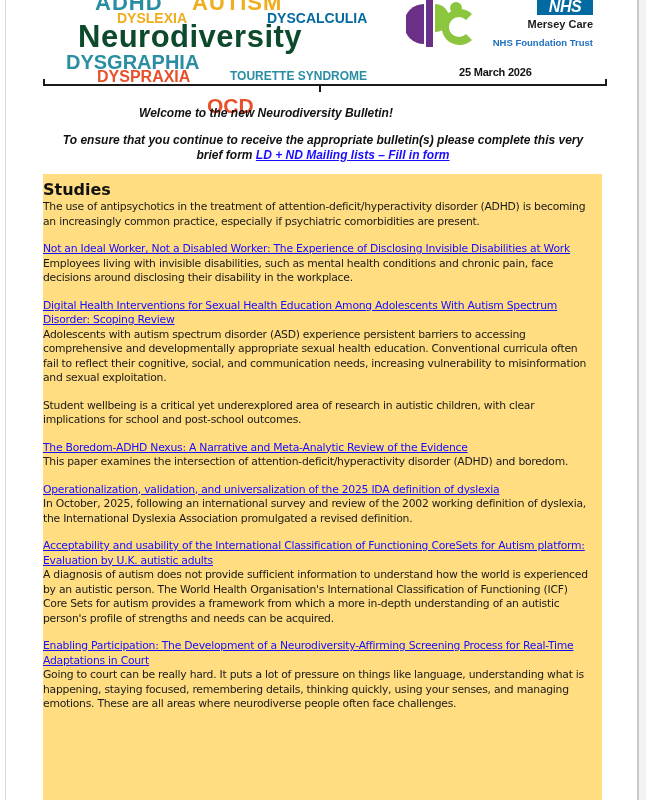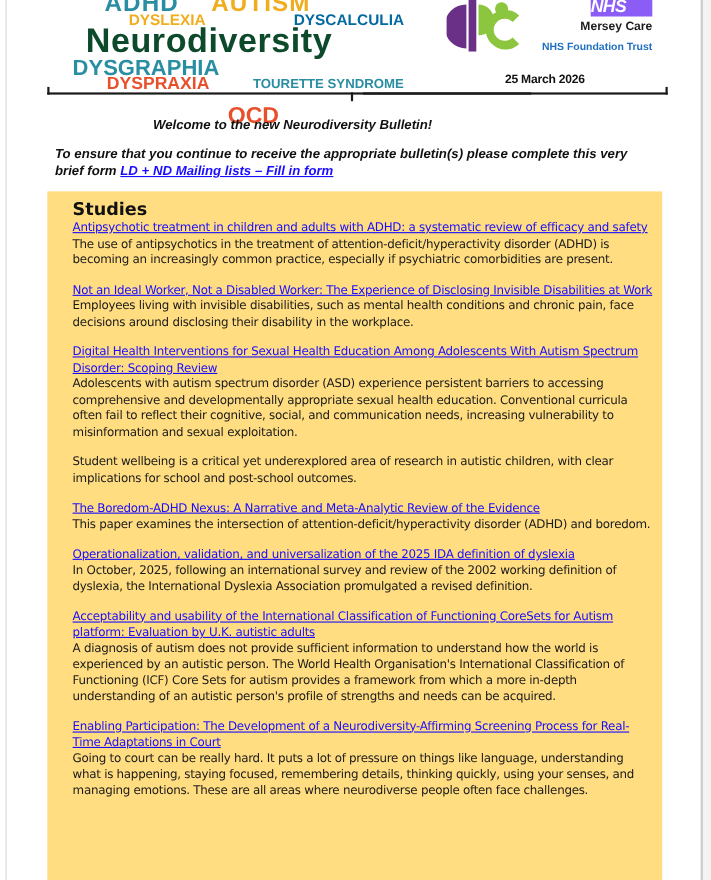--- a/index.html
+++ b/index.html
@@ -24,34 +24,34 @@
   .wc-dyspraxia { left: 97px; top: 69px; font-size: 16px; color: #e8502b; }
   .wc-tourette { left: 230px; top: 70px; font-size: 12px; color: #2a8ea3; }
 
   .bracket { position: absolute; left: 43px; top: 84px; width: 440px; height: 2px; background: #1a1a1a; }
   .bracket-right { position: absolute; left: 330px; top: 84px; width: 277px; height: 2px; background: #1a1a1a; }
   .bracket-l-tick { position: absolute; left: 43px; top: 79px; width: 2px; height: 7px; background: #1a1a1a; }
   .bracket-r-tick { position: absolute; left: 605px; top: 79px; width: 2px; height: 7px; background: #1a1a1a; }
   .bracket-mid-tick { position: absolute; left: 319px; top: 84px; width: 2px; height: 8px; background: #1a1a1a; }
 
   .logo-mark { position: absolute; left: 406px; top: 0; width: 70px; height: 47px; }
-  .nhs-badge { position: absolute; left: 537px; top: 0; width: 56px; height: 15px; background: #8b5cf6; color: #fff;
-    font-weight: bold; font-style: italic; font-size: 16px; line-height: 14px; text-align: left; letter-spacing: -0.5px; overflow: hidden; }
+  .nhs-badge { position: absolute; left: 537px; top: 0; width: 56px; height: 15px; background: #0369a1; color: #fff;
+    font-weight: bold; font-style: italic; font-size: 16px; line-height: 14px; text-align: center; letter-spacing: -0.5px; overflow: hidden; }
   .org-name { position: absolute; left: 497px; top: 18px; width: 96px; text-align: right; font-size: 11px; font-weight: bold; color: #1c1c1c; }
   .org-sub { position: absolute; left: 480px; top: 37px; width: 113px; text-align: right; font-size: 9.5px; font-weight: bold; color: #1f6fbf; }
   .issue-date { position: absolute; left: 459px; top: 66px; font-size: 11px; font-weight: bold; color: #111; letter-spacing: -0.2px; }
 
   
   .welcome { position: absolute; left: 0; width: 532px; top: 106px; text-align: center; font-size: 12px; font-weight: bold; font-style: italic; color: #111; }
-  .instruction { position: absolute; left: 50px; width: 546px; top: 133px; font-size: 12px; font-weight: bold; font-style: italic; color: #111; line-height: 15px; }
+  .instruction { position: absolute; left: 50px; width: 546px; top: 133px; text-align: center; font-size: 12px; font-weight: bold; font-style: italic; color: #111; line-height: 15px; }
   .instruction a { color: #1a0dff; text-decoration: underline; }
 
   
   .studies { position: absolute; left: 43px; top: 174px; width: 559px; height: 640px; background: #ffdd80; }
-  .studies-inner { padding: 6px 9px 0 23px; }
+  .studies-inner { padding: 6px 9px 0 0; }
   .studies h2 { margin: 0; font-size: 16px; font-weight: bold; color: #111; line-height: 20px; font-family: "DejaVu Sans", sans-serif; }
   .study { margin: 0 0 13px 0; font-family: "DejaVu Sans", sans-serif; font-size: 10.8px; line-height: 14.5px; letter-spacing: -0.25px; }
   .study a { color: #1a0dff; text-decoration: underline; display: block; }
   .study p { margin: 0; color: #1a1a1a; }
 </style>
 </head>
 <body>
 
 <div class="left-rule"></div>
 <div class="right-rule"></div>
@@ -93,21 +93,20 @@
 <div class="instruction">
   <span>To ensure that you continue to receive the appropriate bulletin(s) please complete this very brief form</span>
   <a href="#">LD + ND Mailing lists – Fill in form</a>
 </div>
 
 <div class="studies">
   <div class="studies-inner">
     <h2>Studies</h2>
 
     <div class="study">
-      <a href="#">Antipsychotic treatment in children and adults with ADHD: a systematic review of efficacy and safety</a>
       <p>The use of antipsychotics in the treatment of attention-deficit/hyperactivity disorder (ADHD) is becoming an increasingly common practice, especially if psychiatric comorbidities are present.</p>
     </div>
     <div class="study">
       <a href="#">Not an Ideal Worker, Not a Disabled Worker: The Experience of Disclosing Invisible Disabilities at Work</a>
       <p>Employees living with invisible disabilities, such as mental health conditions and chronic pain, face decisions around disclosing their disability in the workplace.</p>
     </div>
     <div class="study">
       <a href="#">Digital Health Interventions for Sexual Health Education Among Adolescents With Autism Spectrum Disorder: Scoping Review</a>
       <p>Adolescents with autism spectrum disorder (ASD) experience persistent barriers to accessing comprehensive and developmentally appropriate sexual health education. Conventional curricula often fail to reflect their cognitive, social, and communication needs, increasing vulnerability to misinformation and sexual exploitation.</p>
     </div>

